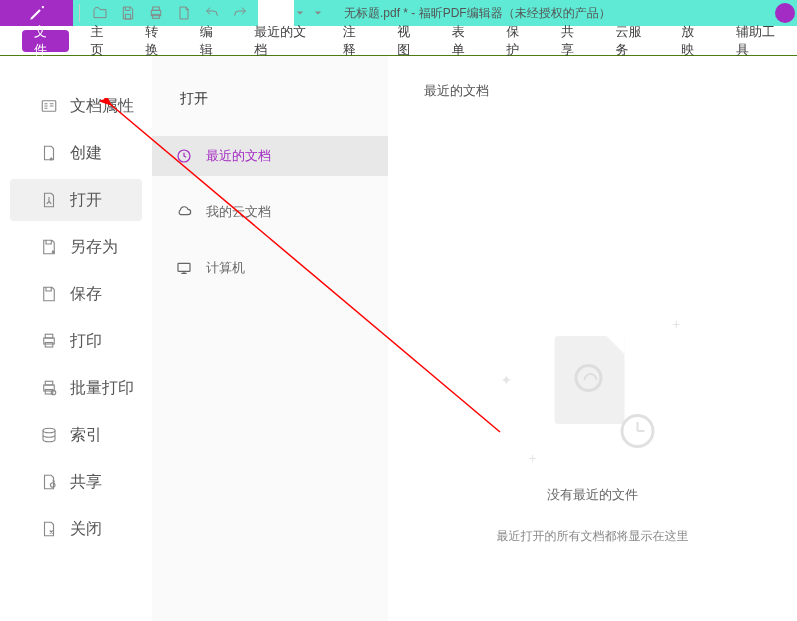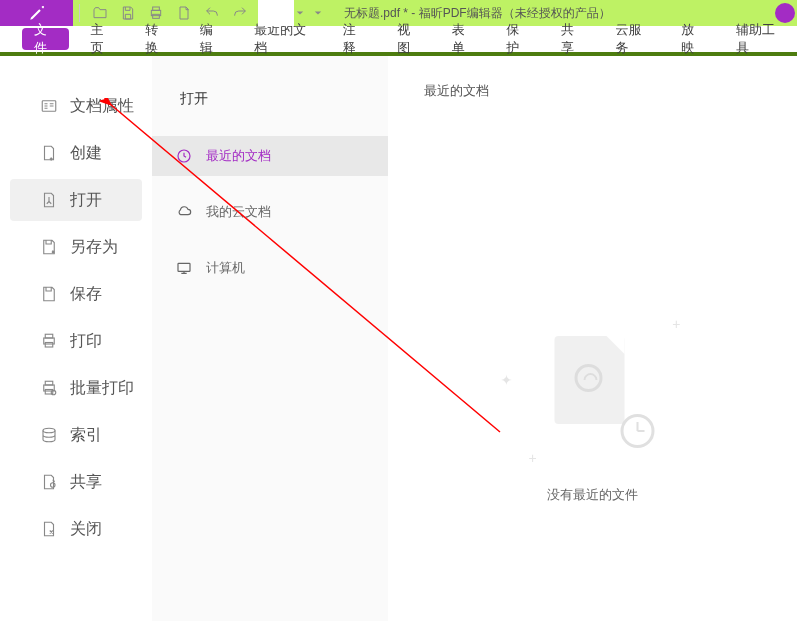--- a/index.html
+++ b/index.html
@@ -1,30 +1,30 @@
 <!DOCTYPE html>
 <html><head>
 <meta charset="utf-8">
 <style>
 * { margin: 0; padding: 0; box-sizing: border-box; font-family: "Microsoft YaHei", sans-serif; }
 body { width: 797px; height: 621px; overflow: hidden; background: #fff; position: relative; }
 
-.titlebar { height: 26px; background: #bef264; display: flex; align-items: center; }
+.titlebar { height: 26px; background: #5eead4; display: flex; align-items: center; }
 .app-logo { width: 73px; height: 26px; background: #a32cc4; display: flex; align-items: center; justify-content: center; }
 .app-logo svg { width: 18px; height: 18px; }
 .tb-sep { width: 1px; height: 18px; background: #ccc; margin: 0 6px; }
 .tb-icon { width: 28px; display: flex; align-items: center; justify-content: center; height: 26px; color: #888; cursor: pointer; }
 .tb-icon svg { width: 16px; height: 16px; }
 .tb-dd { display: flex; align-items: center; color: #888; padding: 0 4px; }
 .tb-dd svg.main { width: 16px; height: 16px; }
 .tb-dd svg.caret { width: 8px; height: 8px; margin-left: 2px; }
 .title-text { flex: 1; color: #555; font-size: 12px; padding-left: 18px; }
 .right-circle { width: 20px; height: 20px; border-radius: 50%; background: #a32cc4; margin-right: 2px; }
 
-.menubar { height: 30px; background: #fff; border-bottom: 4px solid #4d7c0f; display: flex; align-items: center; padding-left: 16px; gap: 0; }
+.menubar { height: 30px; background: #fff; border-bottom: 1px solid #4d7c0f; display: flex; align-items: center; padding-left: 16px; gap: 0; }
 .menu-item { font-size: 13px; color: #404040; padding: 0 16px; height: 30px; display: flex; align-items: center; cursor: pointer; }
 .menu-item.active { background: #a32cc4; color: #fff; border-radius: 4px; padding: 0 12px; height: 22px; margin: 0 6px; }
 
 .content { display: flex; height: calc(100% - 56px); }
 
 .sidebar1 { width: 152px; background: #fff; padding-top: 24px; }
 .s1-item { display: flex; align-items: center; height: 42px; padding-left: 30px; gap: 12px; font-size: 16px; color: #555; cursor: pointer; margin: 5px 10px; border-radius: 4px; }
 .s1-item.active { background: #f0f0f0; }
 .s1-item svg { width: 18px; height: 18px; color: #888; flex-shrink: 0; }
 
@@ -236,20 +236,21 @@
     <div class="empty">
       <div class="empty-icon">
         <div class="doc-shape"></div>
         <div class="doc-logo"></div>
         <div class="clock"></div>
         <div class="sparkle sp1">✦</div>
         <div class="sparkle sp2">+</div>
         <div class="sparkle sp3">+</div>
       </div>
       <div class="empty-t1">没有最近的文件</div>
+      <div class="empty-t2">最近打开的所有文档都将显示在这里</div>
     </div>
   </div>
 
 </div>
 
 <svg class="arrow-annot" width="410" height="340">
   <defs>
     <marker id="ah" markerWidth="12" markerHeight="10" refX="2" refY="5" orient="auto">
       <path d="M10 1 L0 5 L10 9 L7 5 Z" fill="#ff0000"></path>
     </marker>

